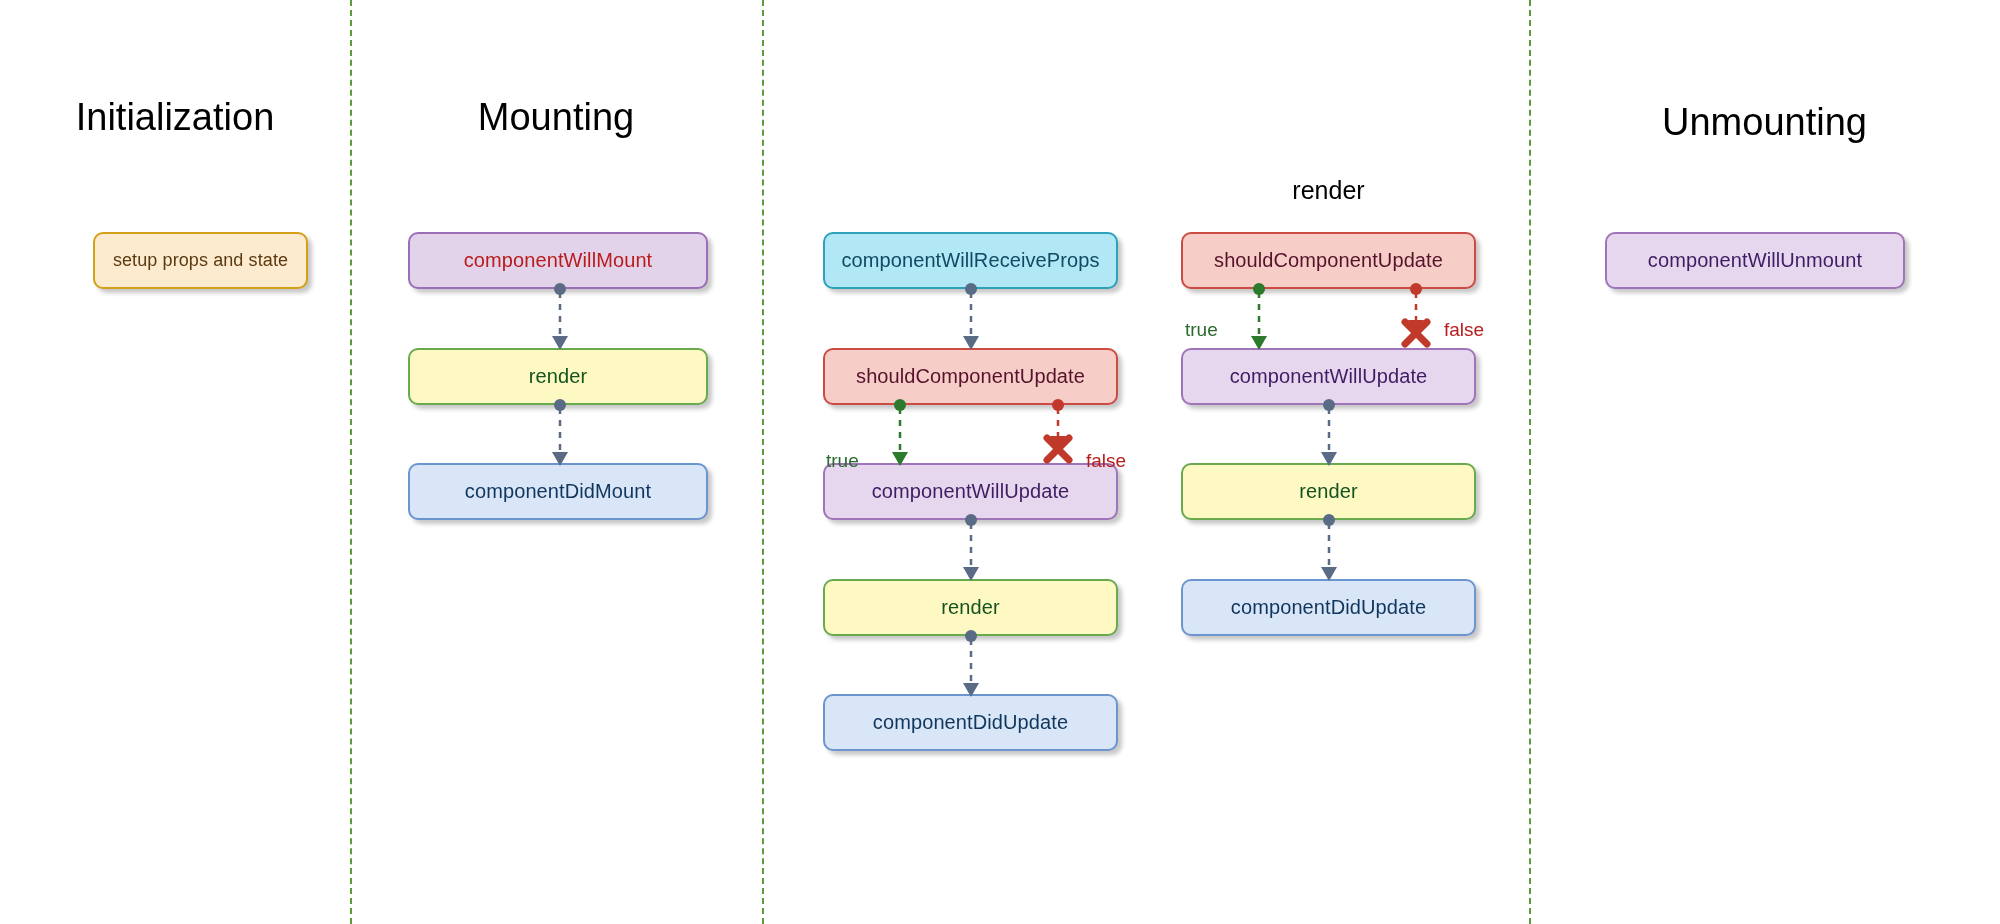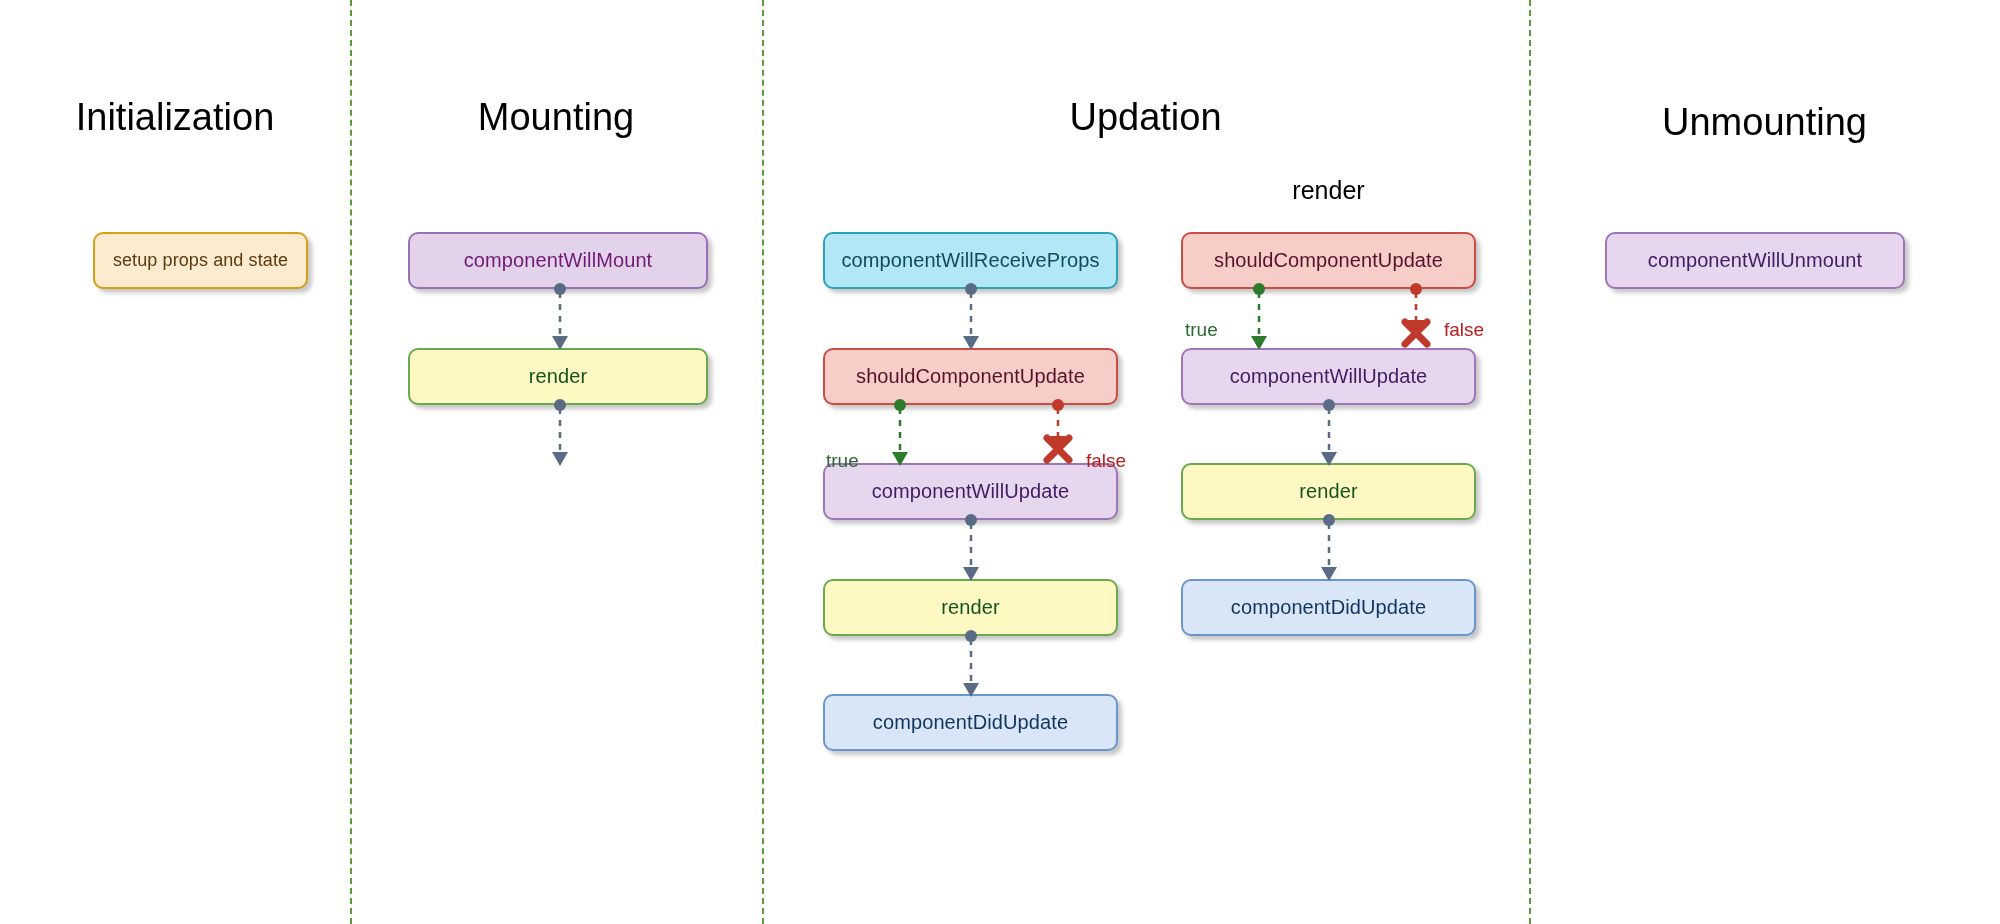--- a/index.html
+++ b/index.html
@@ -53,21 +53,21 @@
     align-items: center;
     justify-content: center;
     font-size: 20px;
     letter-spacing: 0.1px;
     box-shadow: 4px 4px 4px rgba(0,0,0,0.22);
     font-family: "Liberation Sans", sans-serif;
   }
   .node.small { font-size: 18px; }
 
   .n-orange  { background:#fdebd0; border-color:#d4a017; color:#5b3a10; }
-  .n-purple  { background:#e3d3ea; border-color:#9b6fb5; color:#701a75; }
+  .n-purple  { background:#e3d3ea; border-color:#9b6fb5; color:#b91c1c; }
   .n-green   { background:#fef9c3; border-color:#6aaa4f; color:#14521f; }
   .n-blue    { background:#d9e6f7; border-color:#6b95cf; color:#11365e; }
   .n-cyan    { background:#b2e7f5; border-color:#2ba2b8; color:#114a63; }
   .n-red     { background:#f7cdc8; border-color:#cc4b43; color:#56122b; }
   .n-lilac   { background:#e6d7ee; border-color:#a074b8; color:#3f1d63; }
 
   .conn { position: absolute; }
   .conn svg { display:block; overflow: visible; }
 
   .edge-label {
@@ -84,29 +84,29 @@
 <body>
 
 <div id="canvas">
 
   <div class="divider" style="left:350px;"></div>
   <div class="divider" style="left:762px;"></div>
   <div class="divider" style="left:1529px;"></div>
 
   <div class="phase-title" style="left:0px;   top:98px; width:350px;">Initialization</div>
   <div class="phase-title" style="left:350px; top:98px; width:412px;">Mounting</div>
-  <div class="phase-title" style="left:762px; top:98px; width:767px;">Updation</div>
   <div class="phase-title" style="left:1529px;top:103px; width:471px;">Unmounting</div>
 
   <div class="sub-title" style="left:1166px; top:178px; width:325px;">render</div>
 
   <div class="node n-orange small" style="left:93px; top:232px; width:215px;">setup props and state</div>
 
   <div class="node n-purple" style="left:408px; top:232px; width:300px;">componentWillMount</div>
   <div class="node n-green" style="left:408px; top:348px; width:300px;">render</div>
+  <div class="node n-blue" style="left:408px; top:463px; width:300px;">componentDidMount</div>
 
   <div class="conn" style="left:548px; top:284px;">
     <svg width="24" height="70" viewBox="0 0 24 70">
       <circle cx="12" cy="5" r="6" fill="#5a6b86"></circle>
       <line x1="12" y1="8" x2="12" y2="54" stroke="#5a6b86" stroke-width="2.5" stroke-dasharray="6,6"></line>
       <polygon points="4,52 20,52 12,66" fill="#5a6b86"></polygon>
     </svg>
   </div>
   <div class="conn" style="left:548px; top:400px;">
     <svg width="24" height="70" viewBox="0 0 24 70">

